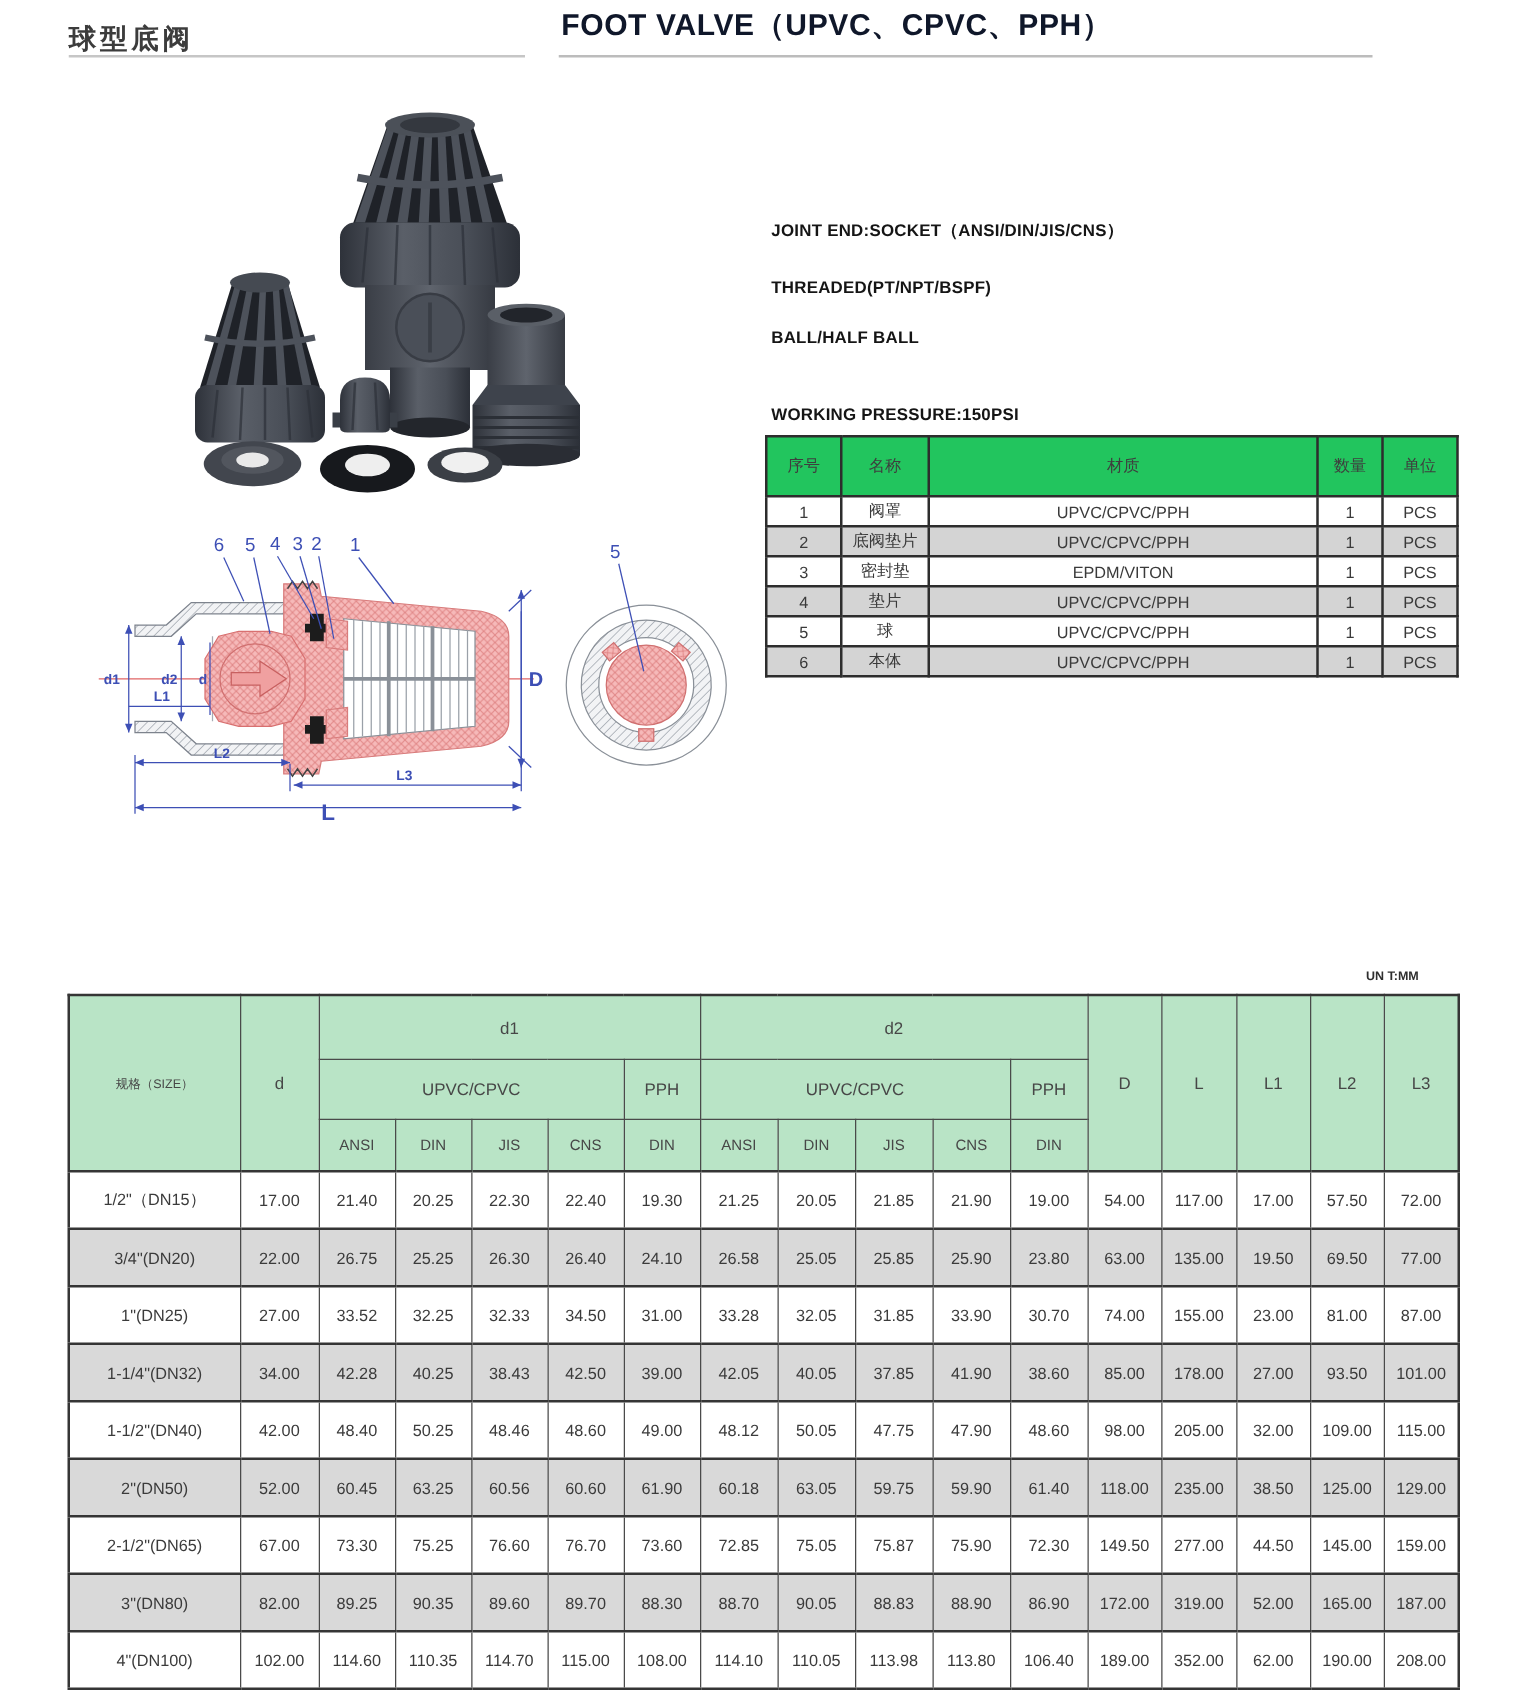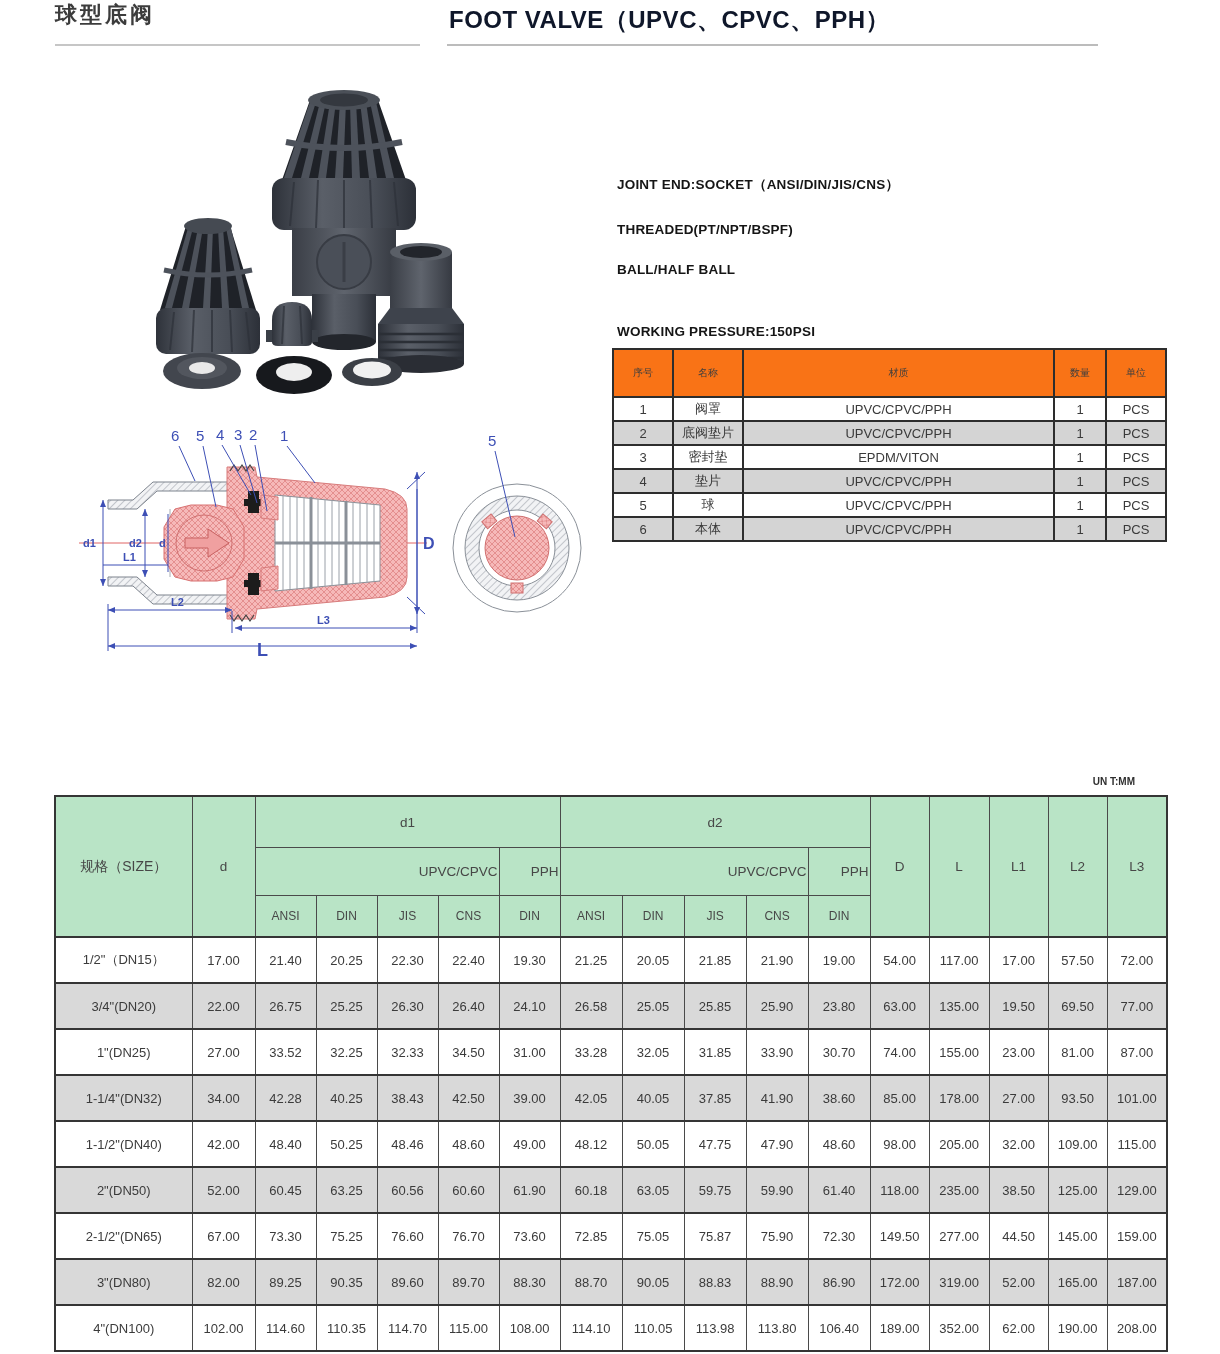--- a/index.html
+++ b/index.html
@@ -3,42 +3,42 @@
 <meta charset="utf-8">
 <style>
   html,body{margin:0;padding:0;}
   body{
     width:1220px;height:1354px;background:#ffffff;position:relative;
     font-family:"Liberation Sans","DejaVu Sans",sans-serif;color:#333;
     -webkit-font-smoothing:antialiased;
   }
   .abs{position:absolute;}
   
-  .title-zh{left:55px;top:0;font-size:22px;font-weight:bold;color:#3c3c3c;letter-spacing:3px;}
+  .title-zh{left:55px;top:16px;font-size:22px;font-weight:bold;color:#3c3c3c;letter-spacing:3px;}
   .rule-left{left:55px;top:44px;width:365px;height:2px;background:#c6c6c6;}
   .title-en{left:449px;top:4px;font-size:24px;font-weight:bold;color:#0f172a;letter-spacing:0.5px;}
   .rule-right{left:447px;top:44px;width:651px;height:2px;background:#bcbcbc;}
   
   .spec-line{position:absolute;left:617px;font-size:13.5px;font-weight:bold;color:#151515;letter-spacing:0.2px;white-space:nowrap;}
   
   table{border-collapse:collapse;}
   .parts{left:612px;top:348px;width:553px;table-layout:fixed;}
   .parts th,.parts td{border:2px solid #2d2d2d;text-align:center;vertical-align:middle;padding:0;}
-  .parts thead th{background:#f97316;height:46px;font-size:10px;font-weight:normal;color:#3e3e3e;}
+  .parts thead th{background:#22c55e;height:46px;font-size:13px;font-weight:normal;color:#3e3e3e;}
   .parts tbody td{height:22px;font-size:13px;color:#3a3a3a;}
   .parts tbody tr:nth-child(even){background:#d4d4d4;}
   
   .unit-note{left:835px;top:776px;width:300px;text-align:right;font-size:10px;font-weight:bold;color:#2f2f2f;}
   
   .dims{left:54px;top:795px;width:1112px;table-layout:fixed;}
   .dims th{border:1px solid #4a4a4a;background:#b9e4c6;font-weight:normal;color:#474747;font-size:13.5px;}
   .dims thead tr.r1 th{height:48px;}
-  .dims thead tr.r2 th{height:45px;text-align:right;}
+  .dims thead tr.r2 th{height:45px;}
   .dims thead tr.r3 th{height:38px;font-size:12px;}
-  .dims th.big{font-size:14px;}
+  .dims th.big{font-size:10px;}
   .dims tbody td{
     border-left:1px solid #4a4a4a;border-right:1px solid #4a4a4a;
     border-top:2px solid #353535;border-bottom:2px solid #353535;
     height:42px;text-align:center;vertical-align:middle;font-size:13px;color:#3b3b3b;
   }
   .dims tbody tr:nth-child(even){background:#d9d9d9;}
   .dims{border:2px solid #353535;}
   .dims th{text-align:center;vertical-align:middle;}
 </style>
 </head>

